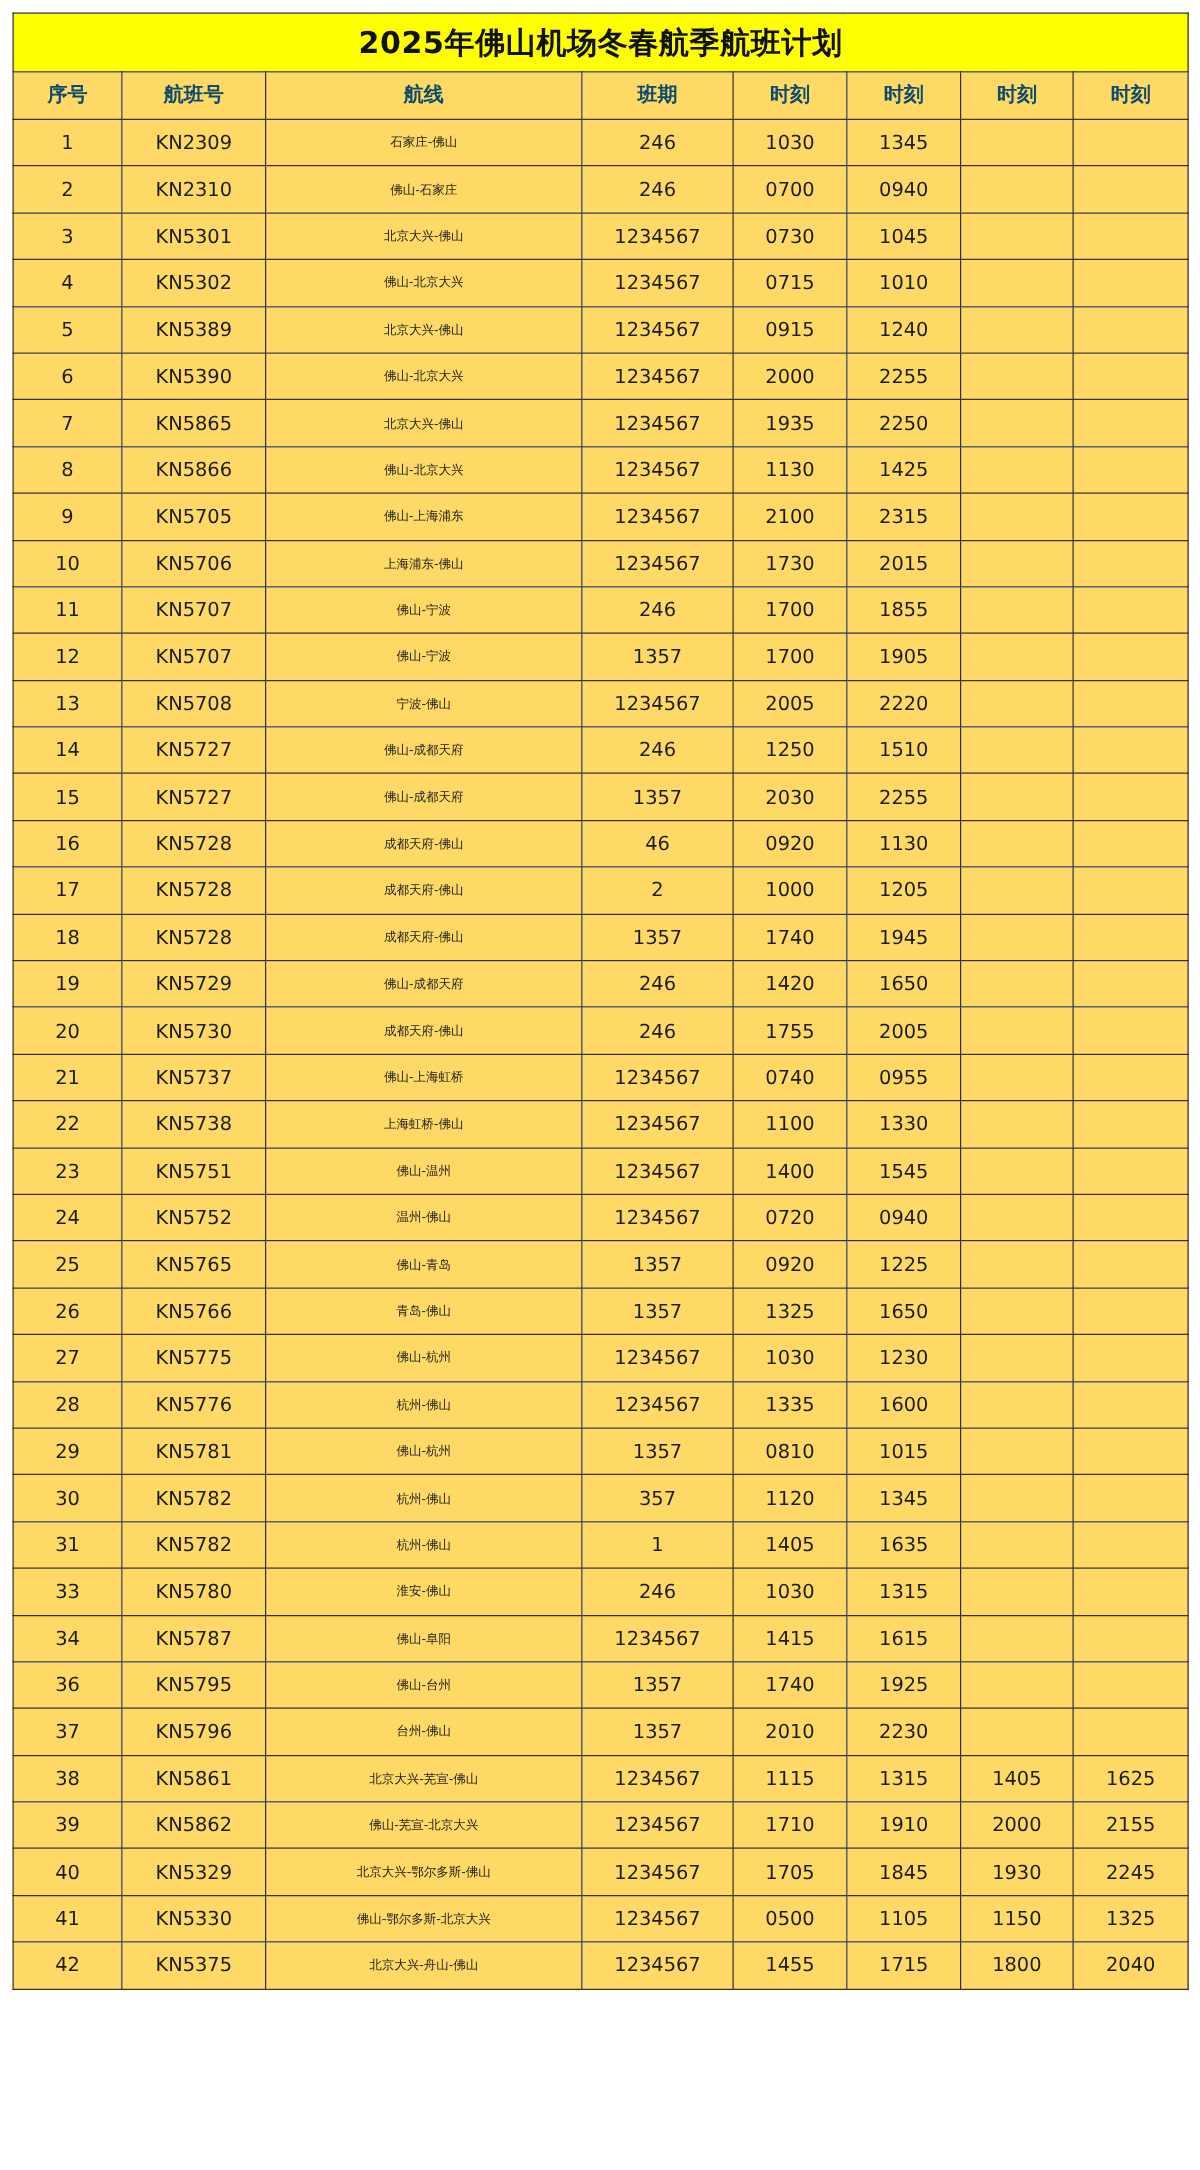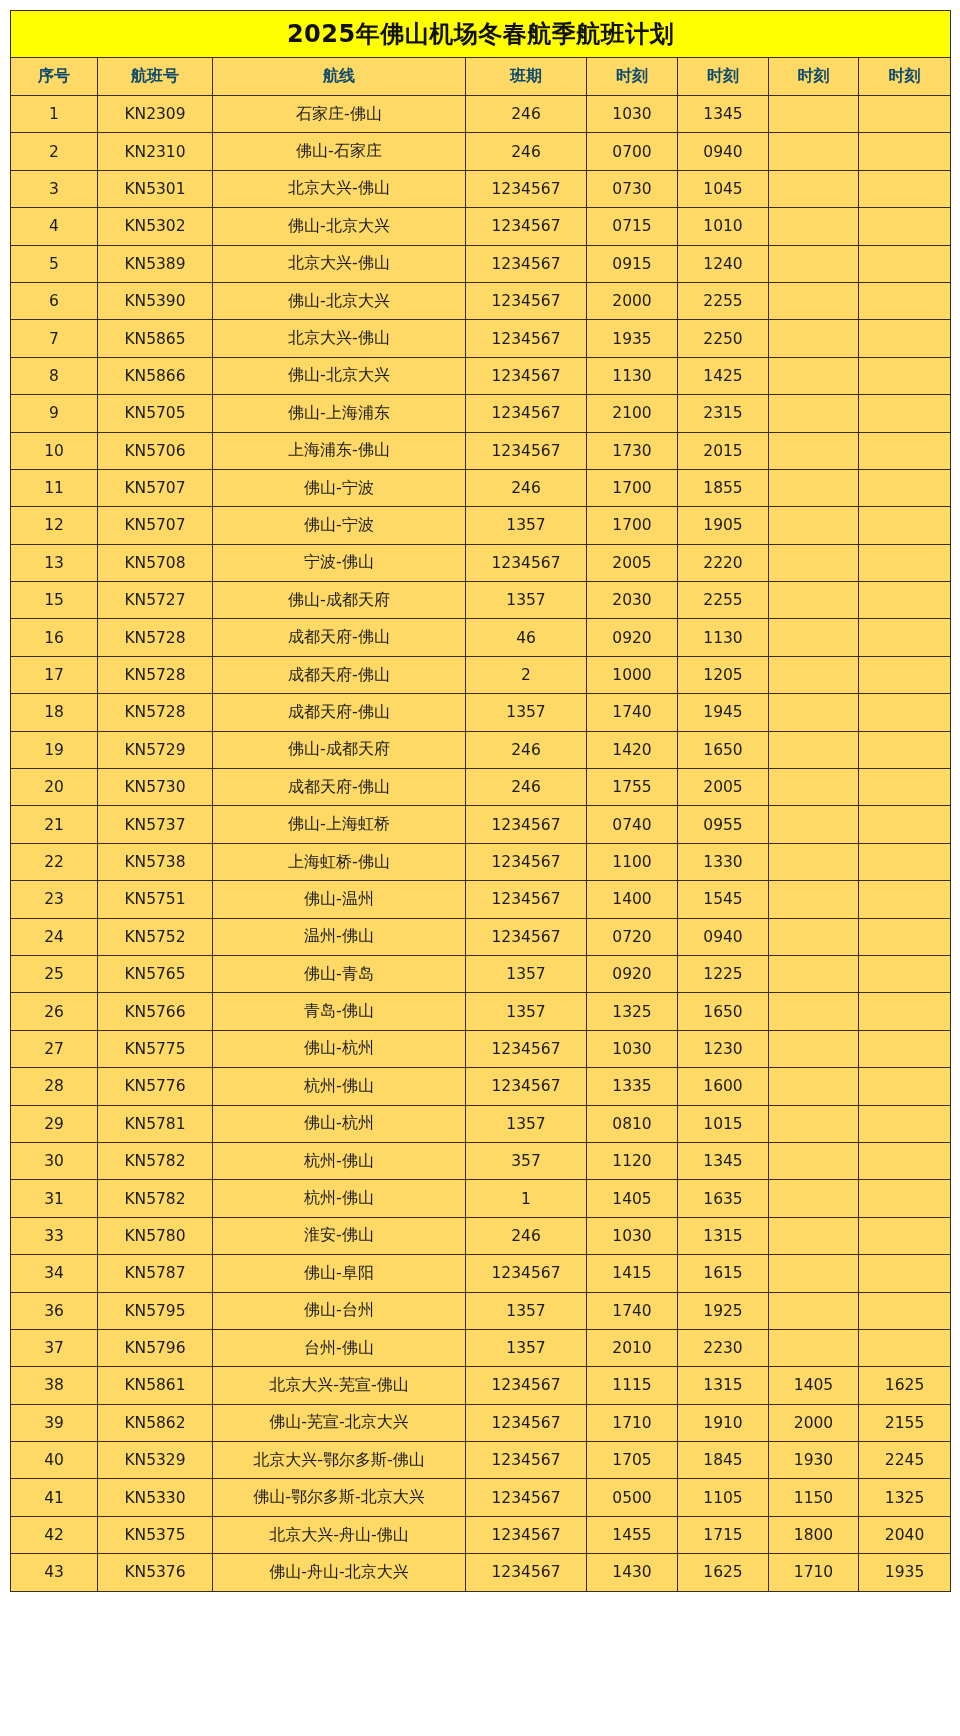--- a/index.html
+++ b/index.html
@@ -6,21 +6,21 @@
   body { width: 960px; height: 1736px; position: relative; overflow: hidden;
          font-family: "DejaVu Sans", "Liberation Sans", sans-serif; }
   .sheet { position: absolute; left: 10px; top: 10px; width: 940px; }
   table { border-collapse: collapse; width: 940px; table-layout: fixed; }
   td, th { border: 1.5px solid #3a2e1a; text-align: center; vertical-align: middle;
            padding: 0; overflow: hidden; white-space: nowrap; color: #1c1c1c; }
   .title-row td { background: #ffff00; height: 46px; font-size: 24px; font-weight: bold;
                   color: #111; letter-spacing: 0.5px; }
   .head-row th { background: #ffd966; height: 37px; font-size: 16px; font-weight: bold; color: #0c4a6e; }
   .data-row td { background: #ffd966; height: 36.4px; font-size: 15.5px; }
-  .data-row td.route { font-size: 16px; }
+  .data-row td.route { font-size: 10px; }
 </style>
 </head>
 <body>
 
 <div class="sheet">
   <table>
     <colgroup>
       <col style="width:87px">
       <col style="width:115px">
       <col style="width:253px">
@@ -170,20 +170,30 @@
           <td>13</td>
           <td>KN5708</td>
           <td class="route">宁波-佛山</td>
           <td>1234567</td>
           <td>2005</td>
           <td>2220</td>
           <td></td>
           <td></td>
         </tr>
         <tr class="data-row">
+          <td>14</td>
+          <td>KN5727</td>
+          <td class="route">佛山-成都天府</td>
+          <td>246</td>
+          <td>1250</td>
+          <td>1510</td>
+          <td></td>
+          <td></td>
+        </tr>
+        <tr class="data-row">
           <td>15</td>
           <td>KN5727</td>
           <td class="route">佛山-成都天府</td>
           <td>1357</td>
           <td>2030</td>
           <td>2255</td>
           <td></td>
           <td></td>
         </tr>
         <tr class="data-row">
@@ -429,25 +439,15 @@
         <tr class="data-row">
           <td>42</td>
           <td>KN5375</td>
           <td class="route">北京大兴-舟山-佛山</td>
           <td>1234567</td>
           <td>1455</td>
           <td>1715</td>
           <td>1800</td>
           <td>2040</td>
         </tr>
-        <tr class="data-row">
-          <td>43</td>
-          <td>KN5376</td>
-          <td class="route">佛山-舟山-北京大兴</td>
-          <td>1234567</td>
-          <td>1430</td>
-          <td>1625</td>
-          <td>1710</td>
-          <td>1935</td>
-        </tr>
       </tbody>
   </table>
 </div>
 
 </body></html>

